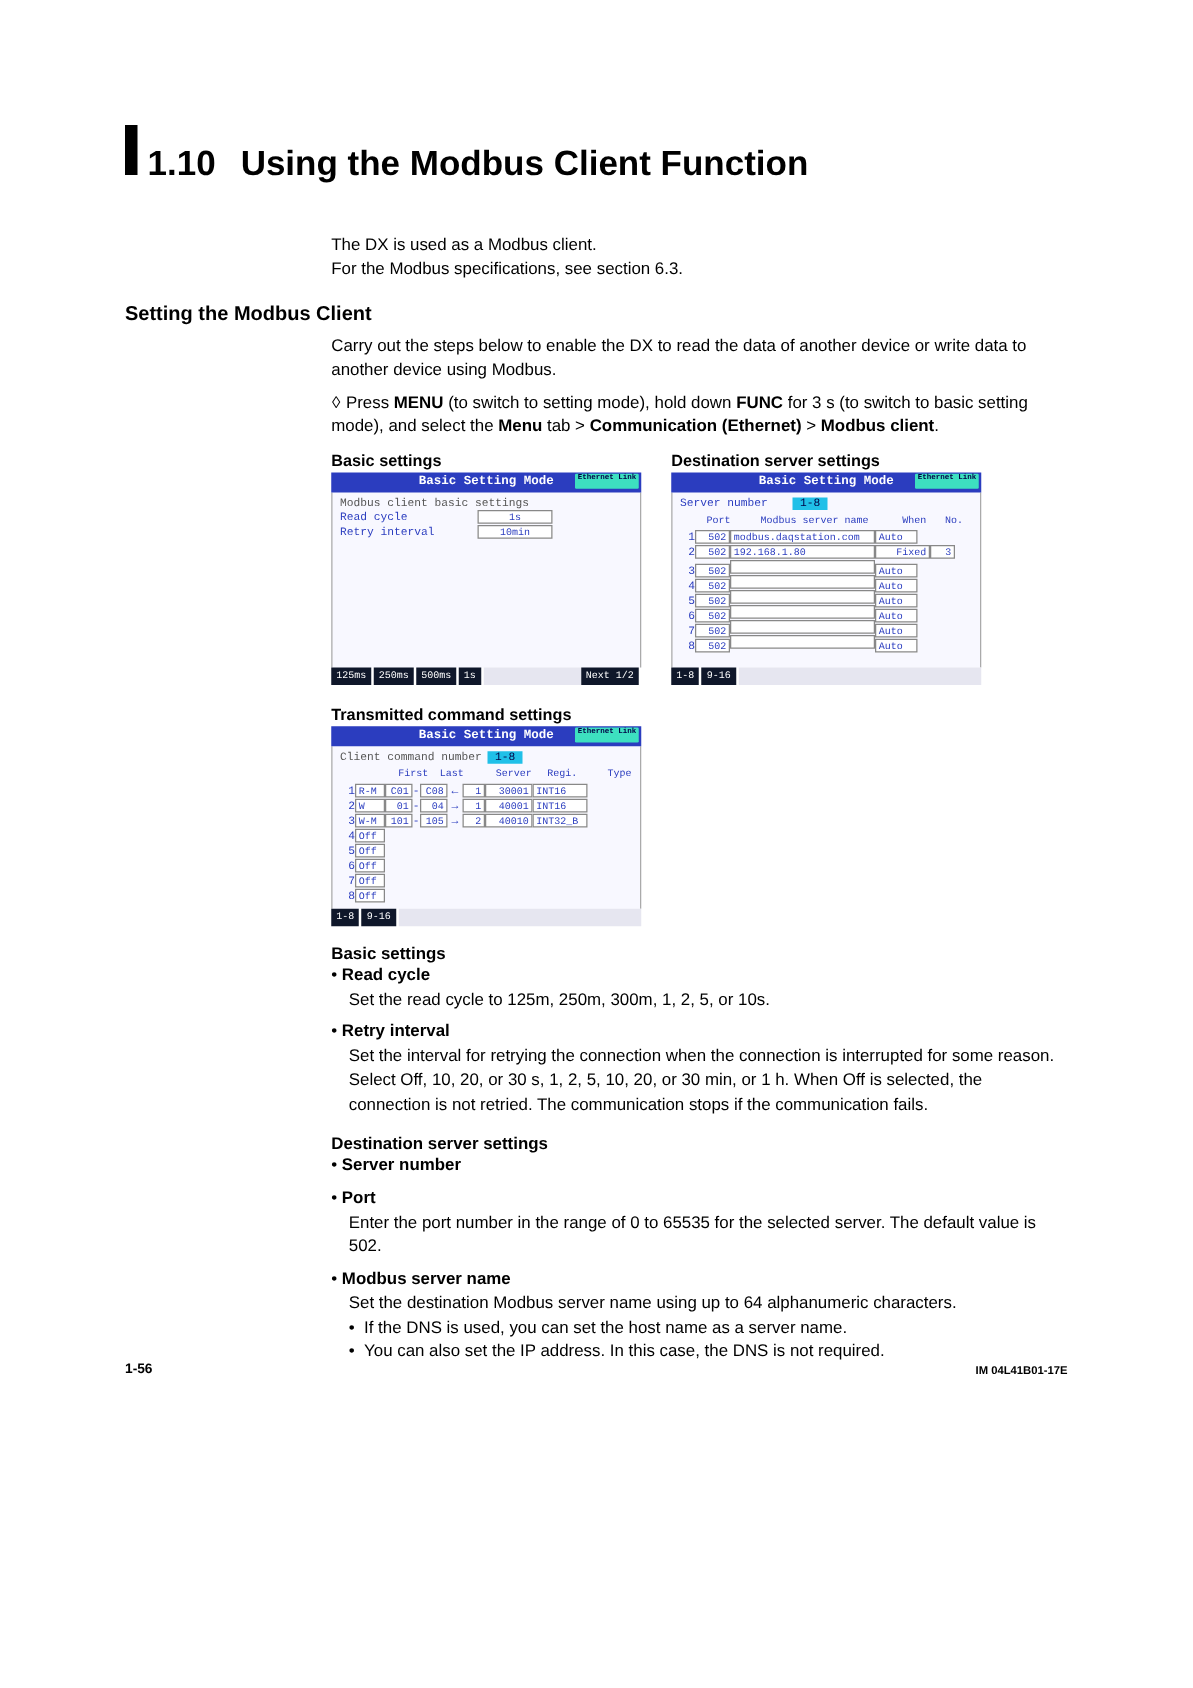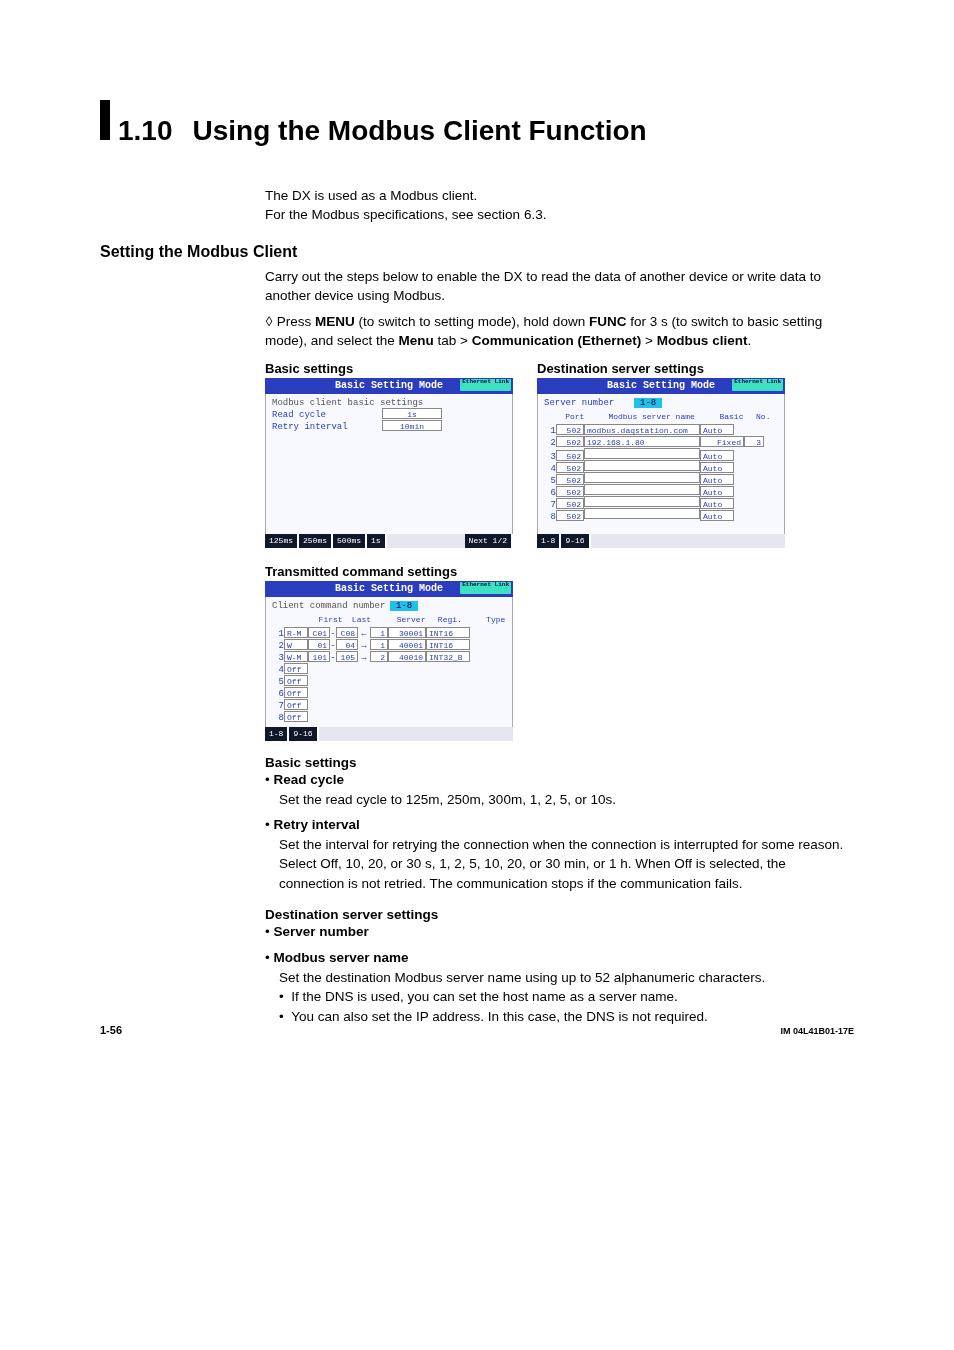--- a/index.html
+++ b/index.html
@@ -216,21 +216,21 @@
     <div class="screen-block">
       <div class="screen-caption">Destination server settings</div>
       <div class="screen">
         <div class="titlebar"><span>Basic Setting Mode</span><span class="eth">Ethernet Link</span></div>
         <div class="body" style="min-height:140px;">
           <div class="row9"><span style="display:inline-block;width:90px;">Server number</span><span class="sel">1-8</span></div>
           <div class="row9 hdr" style="margin-top:2px;">
             <span style="display:inline-block;width:12px;"></span>
             <span style="display:inline-block;width:28px;text-align:center;">Port</span>
             <span style="display:inline-block;width:116px;text-align:center;">Modbus server name</span>
-            <span style="display:inline-block;width:34px;text-align:center;">Basic</span>
+            <span style="display:inline-block;width:34px;text-align:center;">When</span>
             <span style="display:inline-block;width:20px;text-align:center;">No.</span>
           </div>
           <div id="dest-rows">
               <div class="row9"><span style="display:inline-block;width:12px;text-align:right;color:#2b3dbf;">1</span><span class="cell" style="min-width:28px;text-align:right;">502</span><span class="cell" style="min-width:116px;">modbus.daqstation.com</span><span class="cell" style="min-width:34px;">Auto</span></div>
               <div class="row9"><span style="display:inline-block;width:12px;text-align:right;color:#2b3dbf;">2</span><span class="cell" style="min-width:28px;text-align:right;">502</span><span class="cell" style="min-width:116px;">192.168.1.80</span><span class="cell" style="min-width:34px;padding-left:16px;">Fixed</span><span class="cell" style="min-width:20px;text-align:right;">3</span></div>
               <div class="row9"><span style="display:inline-block;width:12px;text-align:right;color:#2b3dbf;">3</span><span class="cell" style="min-width:28px;text-align:right;">502</span><span class="cell" style="min-width:116px;"></span><span class="cell" style="min-width:34px;">Auto</span></div>
               <div class="row9"><span style="display:inline-block;width:12px;text-align:right;color:#2b3dbf;">4</span><span class="cell" style="min-width:28px;text-align:right;">502</span><span class="cell" style="min-width:116px;"></span><span class="cell" style="min-width:34px;">Auto</span></div>
               <div class="row9"><span style="display:inline-block;width:12px;text-align:right;color:#2b3dbf;">5</span><span class="cell" style="min-width:28px;text-align:right;">502</span><span class="cell" style="min-width:116px;"></span><span class="cell" style="min-width:34px;">Auto</span></div>
               <div class="row9"><span style="display:inline-block;width:12px;text-align:right;color:#2b3dbf;">6</span><span class="cell" style="min-width:28px;text-align:right;">502</span><span class="cell" style="min-width:116px;"></span><span class="cell" style="min-width:34px;">Auto</span></div>
               <div class="row9"><span style="display:inline-block;width:12px;text-align:right;color:#2b3dbf;">7</span><span class="cell" style="min-width:28px;text-align:right;">502</span><span class="cell" style="min-width:116px;"></span><span class="cell" style="min-width:34px;">Auto</span></div>
@@ -291,21 +291,25 @@
   <div class="bullet" style="margin-top:6px;">
     <span>•&nbsp;</span><span class="b-head">Retry interval</span>
     <div class="b-body">Set the interval for retrying the connection when the connection is interrupted for some reason.  Select Off, 10, 20, or 30 s, 1, 2, 5, 10, 20, or 30 min, or 1 h. When Off is selected, the connection is not retried. The communication stops if the communication fails.</div>
   </div>
 
   <div class="sect-h">Destination server settings</div>
   <div class="bullet">
     <span>•&nbsp;</span><span class="b-head">Server number</span>
   </div>
   <div class="bullet" style="margin-top:6px;">
+    <span>•&nbsp;</span><span class="b-head">Port</span>
+    <div class="b-body">Enter the port number in the range of 0 to 65535 for the selected server.  The default value is 502.</div>
+  </div>
+  <div class="bullet" style="margin-top:6px;">
     <span>•&nbsp;</span><span class="b-head">Modbus server name</span>
-    <div class="b-body">Set the destination Modbus server name using up to 52 alphanumeric characters.</div>
+    <div class="b-body">Set the destination Modbus server name using up to 64 alphanumeric characters.</div>
     <div class="b-body subbullet">•&nbsp;&nbsp;<span>If the DNS is used, you can set the host name as a server name.</span></div>
     <div class="b-body subbullet">•&nbsp;&nbsp;<span>You can also set the IP address.  In this case, the DNS is not required.</span></div>
   </div>
 
   <div class="pager">1-56</div>
   <div class="docid">IM 04L41B01-17E</div>
 </div>
 
 </body></html>

